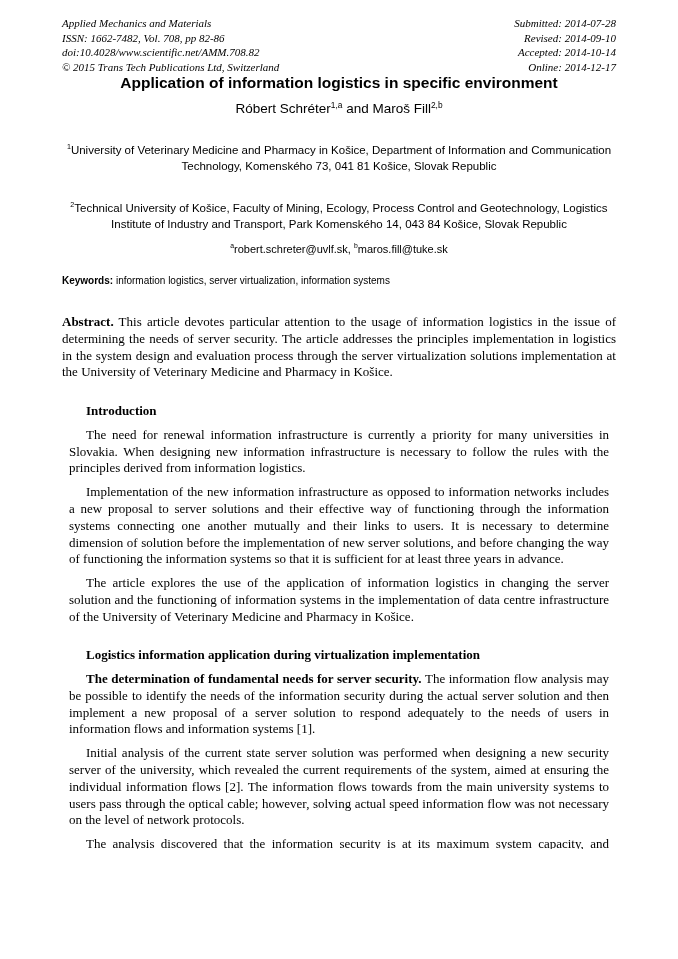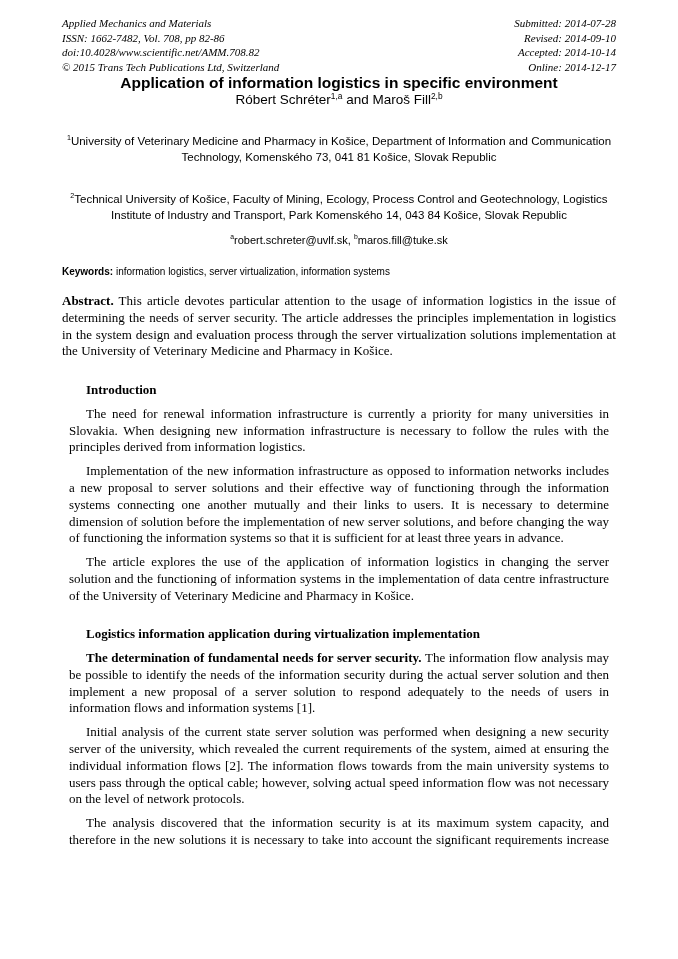--- a/index.html
+++ b/index.html
@@ -28,20 +28,21 @@
   .hdr-left  { text-align: left; }
   .hdr-right { text-align: right; }
   
   .title {
     text-align: center;
     font-family: "Liberation Sans", sans-serif;
     font-weight: bold;
     font-size: 15.5px;
   }
   .authors {
+    margin-top: 9px;
     text-align: center;
     font-family: "Liberation Sans", sans-serif;
     font-size: 13.5px;
   }
   sup {
     font-size: 0.62em;
     vertical-align: super;
     line-height: 0;
   }
   .affil {
@@ -63,21 +64,21 @@
     font-family: "Liberation Sans", sans-serif;
     font-size: 10px;
   }
   .kw .kw-label { font-weight: bold; }
   
   .body-text {
     font-size: 13px;
     line-height: 1.29;
     text-align: justify;
   }
-  .abstract { margin-top: 16px; }
+  .abstract { margin-top: 28px; }
   .abstract .abs-label { font-weight: bold; }
   .heading {
     font-weight: bold;
     font-size: 13px;
     margin-top: 22px;
     margin-bottom: 2px;
     text-align: left;
     margin-left: 24px;
   }
   .para {

